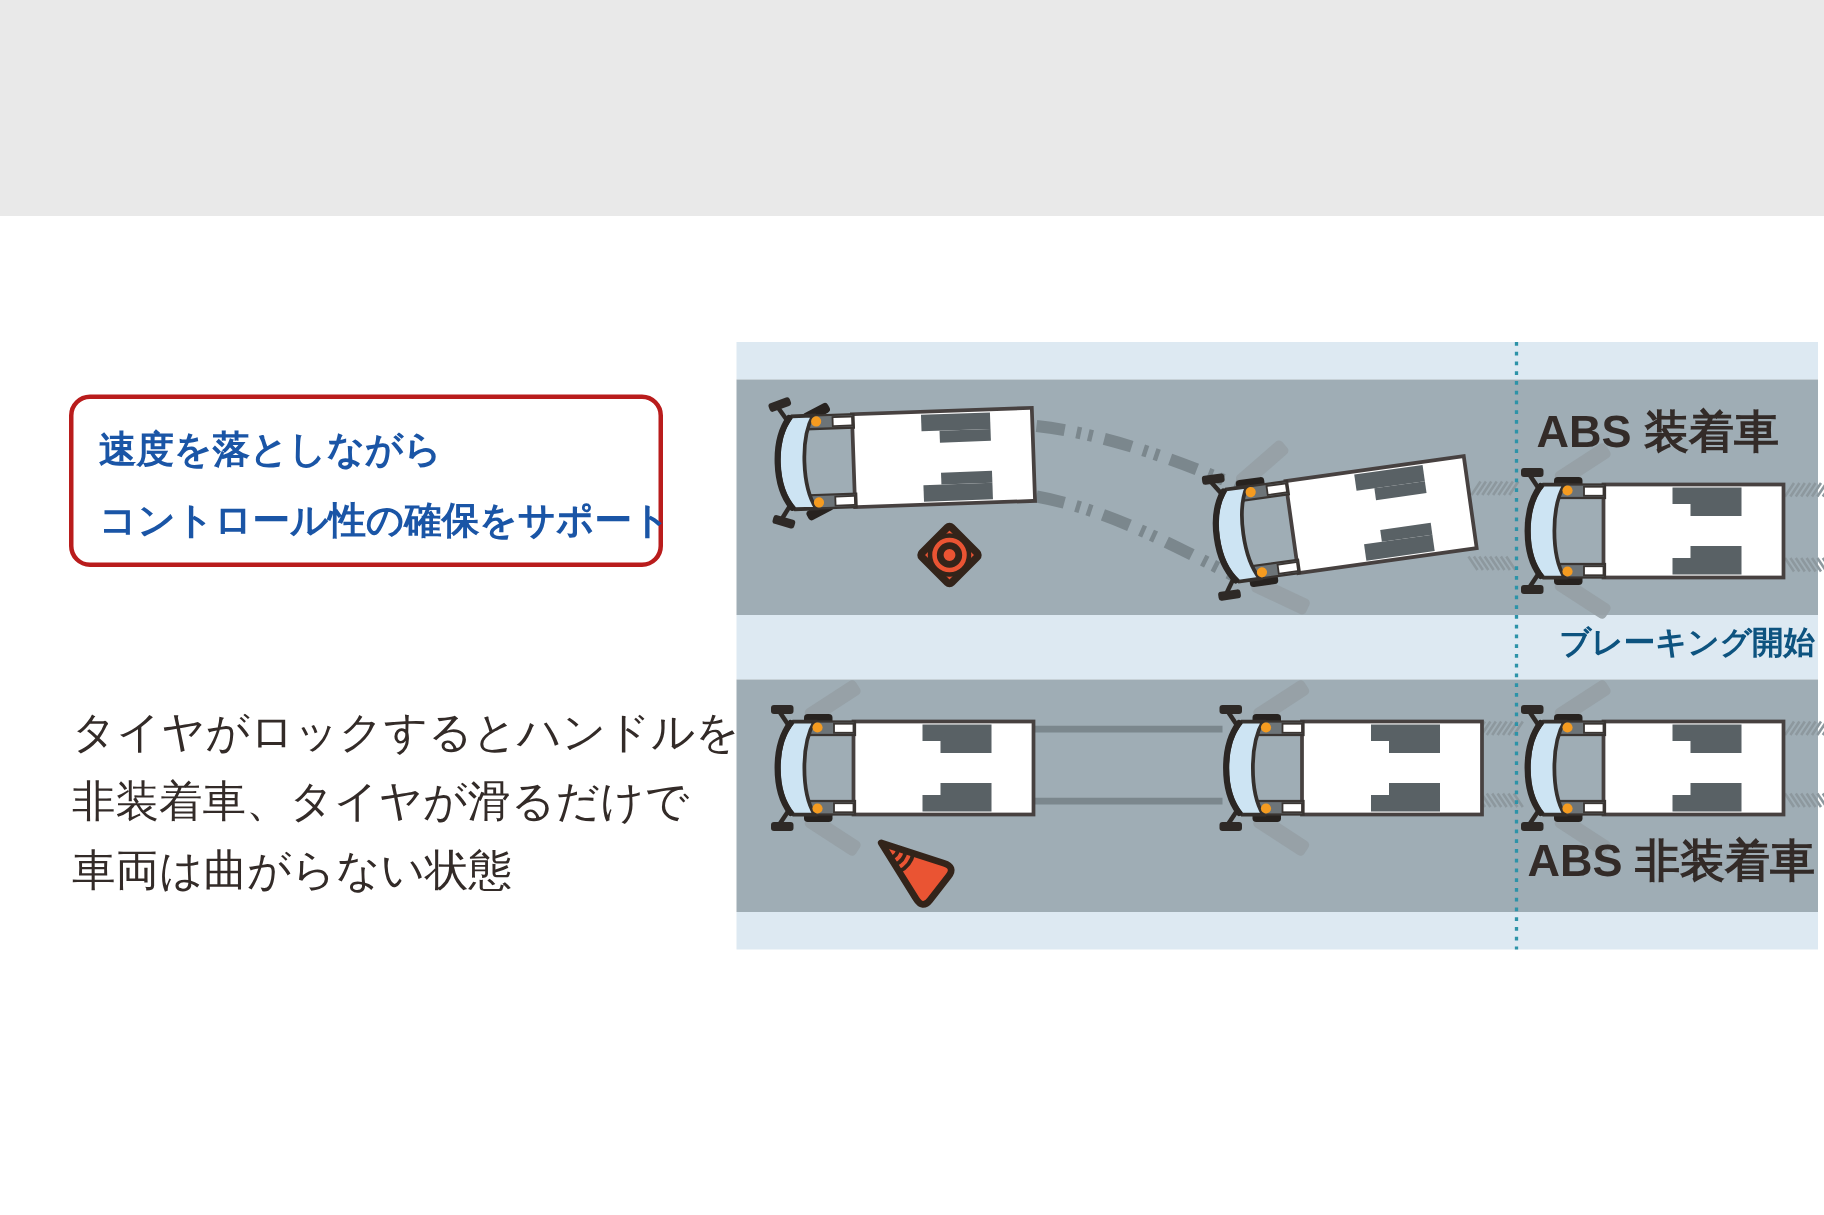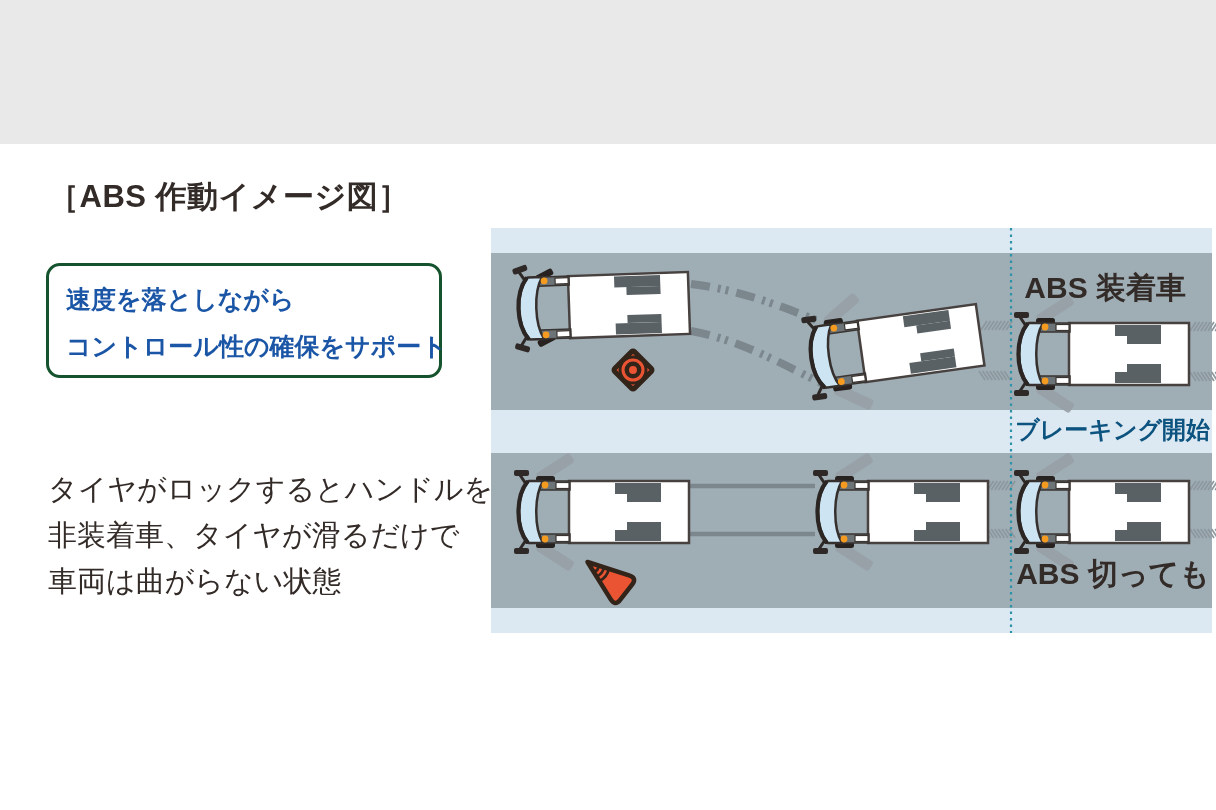--- a/index.html
+++ b/index.html
@@ -7,21 +7,21 @@
     position:relative;width:1216px;height:810px;overflow:hidden;background:#ffffff;
     font-family:"Liberation Sans","DejaVu Sans",sans-serif;
   }
   #top-band{position:absolute;left:0;top:0;width:1216px;height:144px;background:#e9e9e9;}
   #page-title{
     position:absolute;left:48px;top:176px;font-size:31px;font-weight:700;
     color:#332b28;letter-spacing:0.5px;white-space:nowrap;
   }
   #callout-box{
     position:absolute;left:46px;top:263px;width:390px;height:109px;
-    border:3px solid #14532d;border-radius:14px;background:#ffffff;
+    border:3px solid #b91c1c;border-radius:14px;background:#ffffff;
     box-sizing:content-box;
   }
   .callout-line{
     position:absolute;left:17px;font-size:25px;font-weight:700;color:#1a55a6;white-space:nowrap;
   }
   .callout-line.l1{top:17px;}
   .callout-line.l2{top:64px;text-align:center;}
   #description{
     position:absolute;left:48px;top:466px;font-size:29px;font-weight:500;
     color:#332b28;line-height:46px;white-space:nowrap;
@@ -31,31 +31,30 @@
   .road{position:absolute;left:0;width:721px;background:#9fadb5;}
   #strip-top{top:0;height:25px;}
   #road-upper{top:25px;height:157px;}
   #strip-mid{top:182px;height:43px;}
   #road-lower{top:225px;height:155px;}
   #strip-bottom{top:380px;height:25px;}
   .diagram-label{
     position:absolute;font-size:30px;font-weight:700;color:#332b28;white-space:nowrap;
   }
   #label-abs-equipped{top:40px;right:26px;}
-  #label-braking-start{top:186px;right:2px;color:#0d537f;font-size:24px;}
+  #label-braking-start{top:186px;right:2px;color:#0d537f;font-size:21px;}
   #label-abs-not-equipped{top:326px;right:2px;}
   #diagram-svg{position:absolute;left:0;top:0;width:721px;height:405px;overflow:visible;pointer-events:none;}
 </style>
 </head>
 <body>
 
 <div id="screen">
   <div id="top-band"></div>
 
-  <div id="page-title">［ABS 作動イメージ図］</div>
 
   <div id="callout-box">
     <div class="callout-line l1">速度を落としながら</div>
     <div class="callout-line l2">コントロール性の確保をサポート</div>
   </div>
 
   <div id="description">
     <div>タイヤがロックするとハンドルを</div>
     <div>非装着車、タイヤが滑るだけで</div>
     <div>車両は曲がらない状態</div>
@@ -317,15 +316,15 @@
     <g fill="none" stroke="#33241a" stroke-width="2.6">
       <path d="M-15,-4 Q-12,0 -15,4"></path>
       <path d="M-10,-6 Q-6.5,0 -10,6"></path>
       <path d="M-5,-8 Q-1,0 -5,8"></path>
     </g>
   </g>
 </svg>
 
     <div id="label-abs-equipped" class="diagram-label">ABS 装着車</div>
     <div id="label-braking-start" class="diagram-label">ブレーキング開始</div>
-    <div id="label-abs-not-equipped" class="diagram-label">ABS 切っても</div>
+    <div id="label-abs-not-equipped" class="diagram-label">ABS 非装着車</div>
   </div>
 </div>
 
 </body></html>

